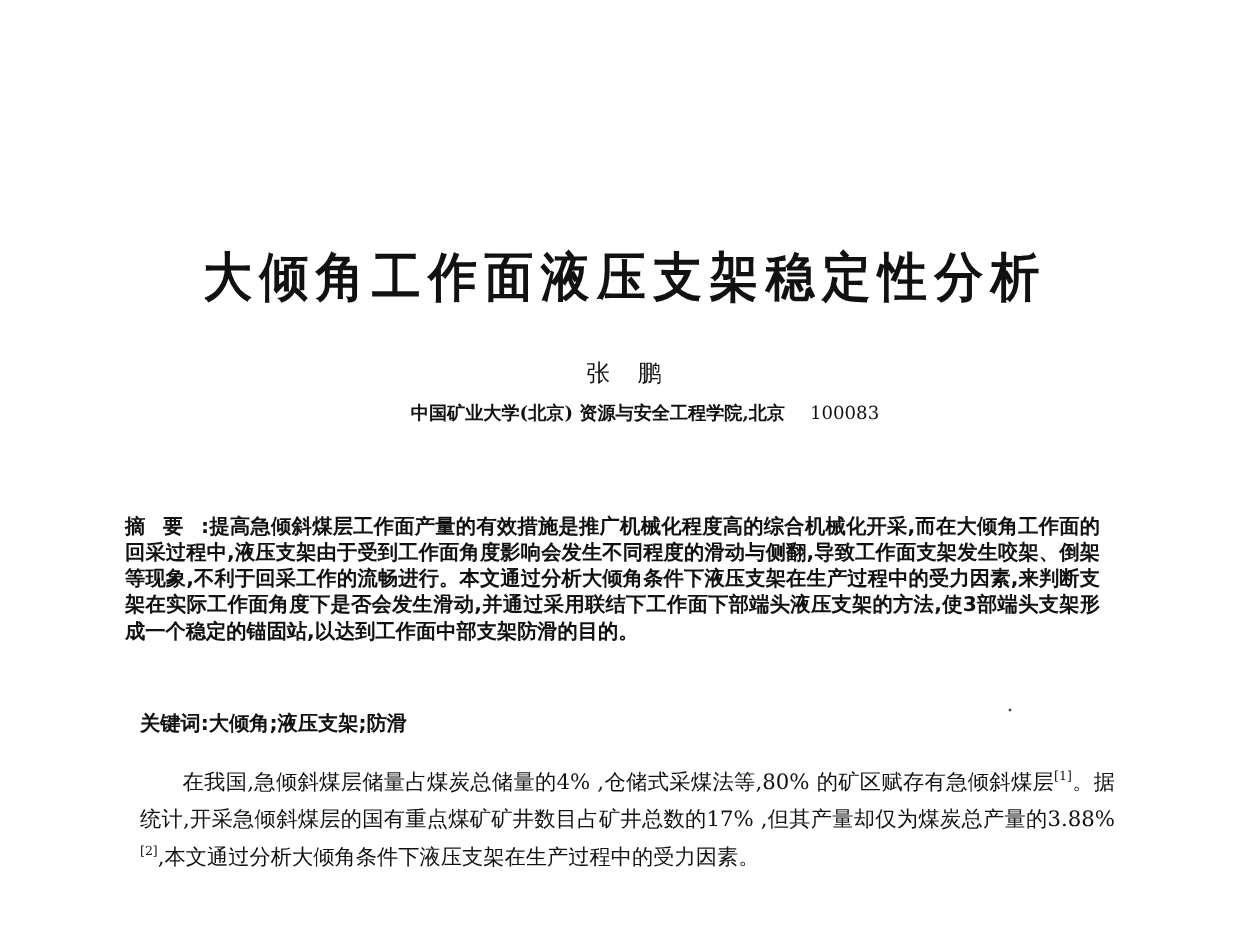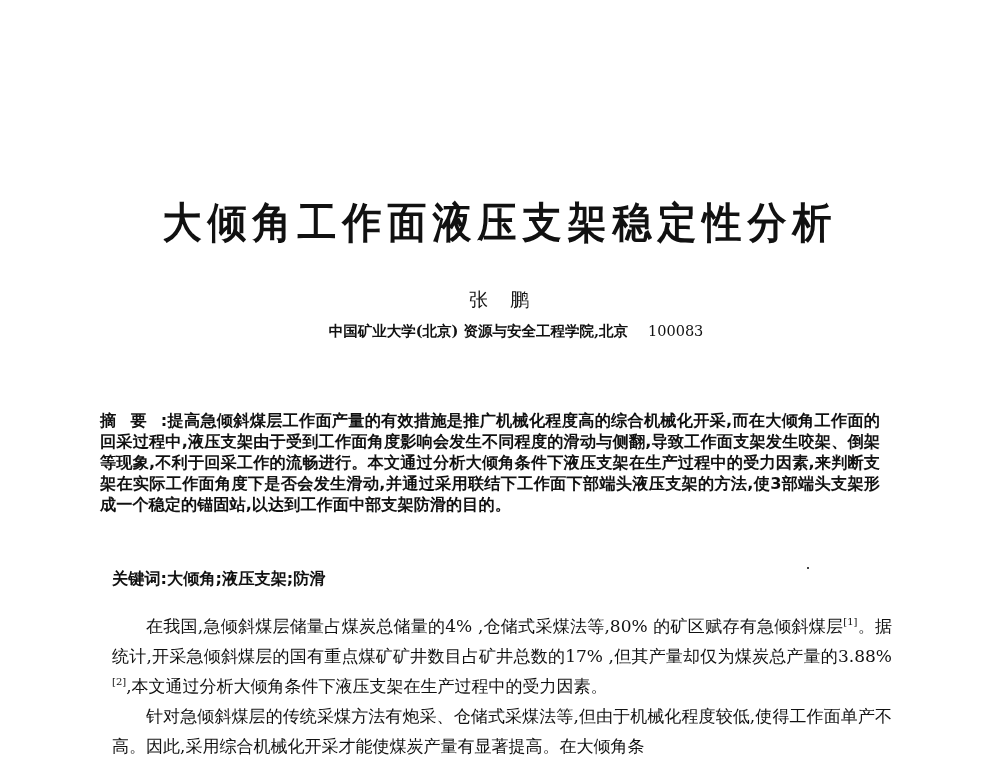--- a/index.html
+++ b/index.html
@@ -130,16 +130,15 @@
   </div>
 
   <div class="keywords">
     <span>关键词:</span><span>大倾角;液压支架;防滑</span>
   </div>
 
   <div class="stray-dot"></div>
 
   <div class="body-text">
     <p><span>在我国,急倾斜煤层储量占煤炭总储量的4% ,仓储式采煤法等,80% 的矿区赋存有急倾斜煤层</span><sup>[1]</sup><span>。据统计,开采急倾斜煤层的国有重点煤矿矿井数目占矿井总数的17% ,但其产量却仅为煤炭总产量的3.88% </span><sup>[2]</sup><span>,本文通过分析大倾角条件下液压支架在生产过程中的受力因素。</span></p>
-    <p>针对急倾斜煤层的传统采煤方法有炮采、仓储式采煤法等,但由于机械化程度较低,使得工作面单产不高。因此,采用综合机械化开采才能使煤炭产量有显著提高。在大倾角条</p>
   </div>
 
 </div>
 
 </body></html>

